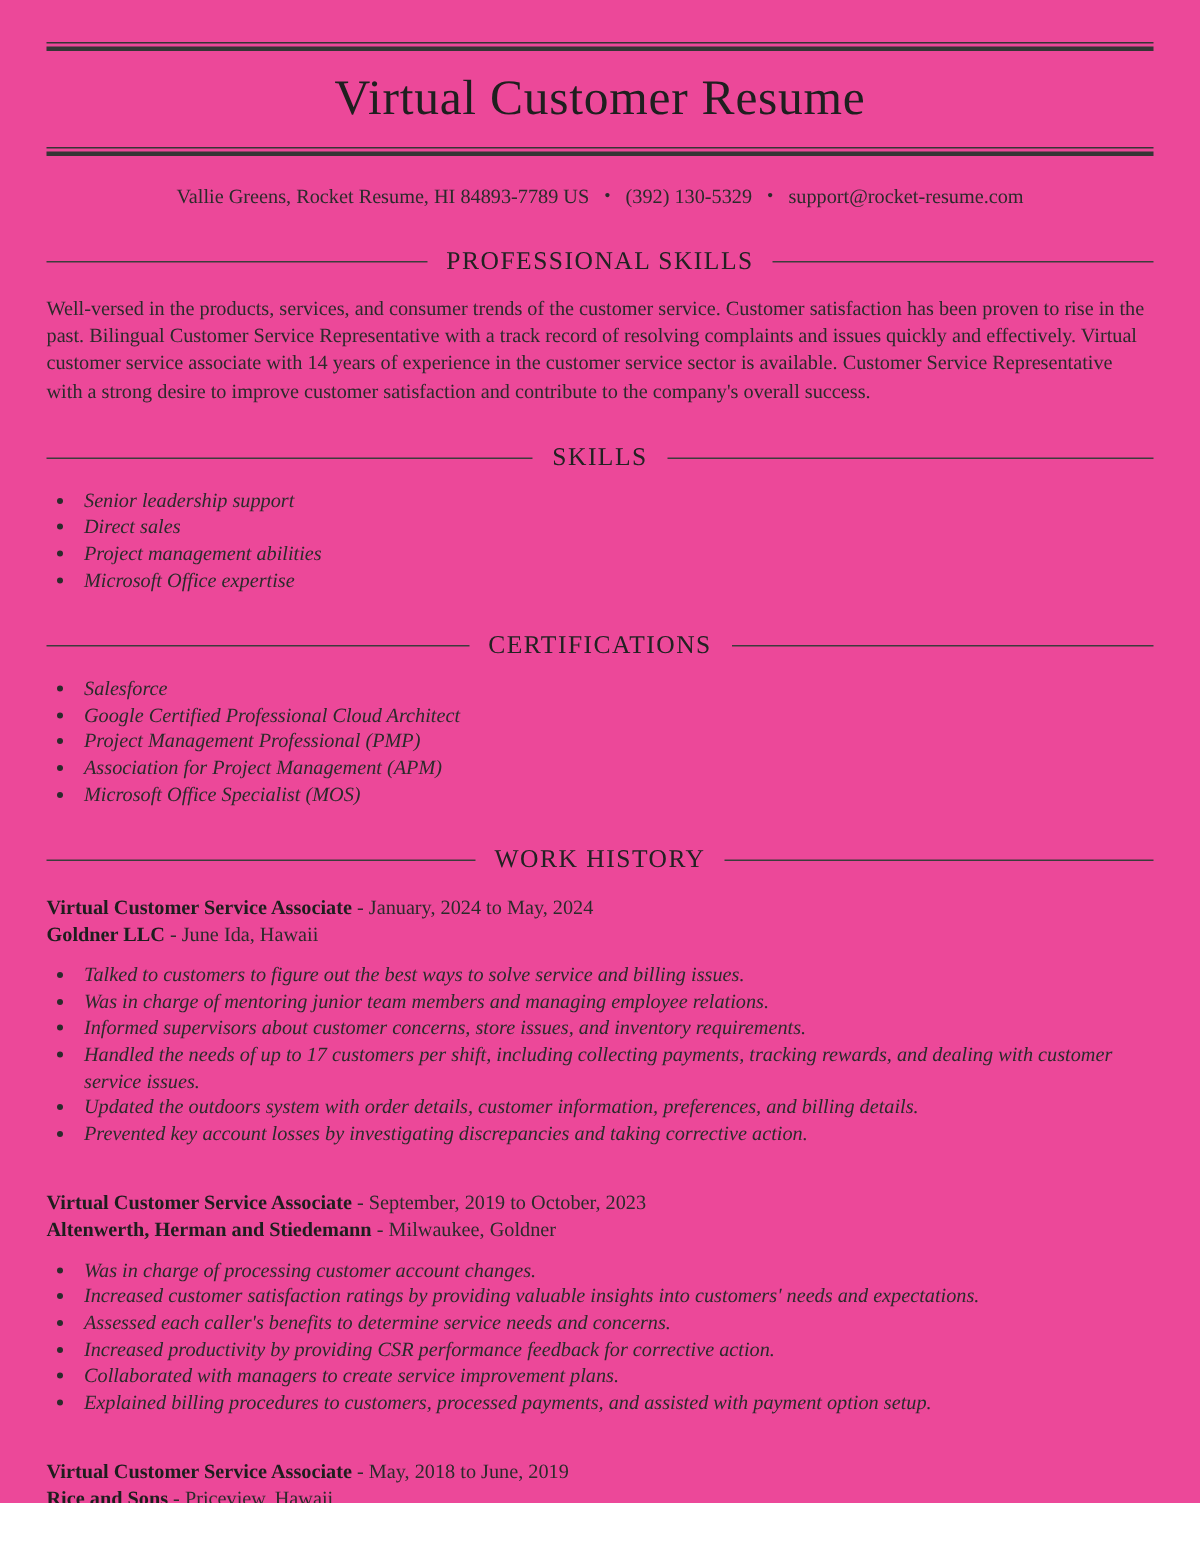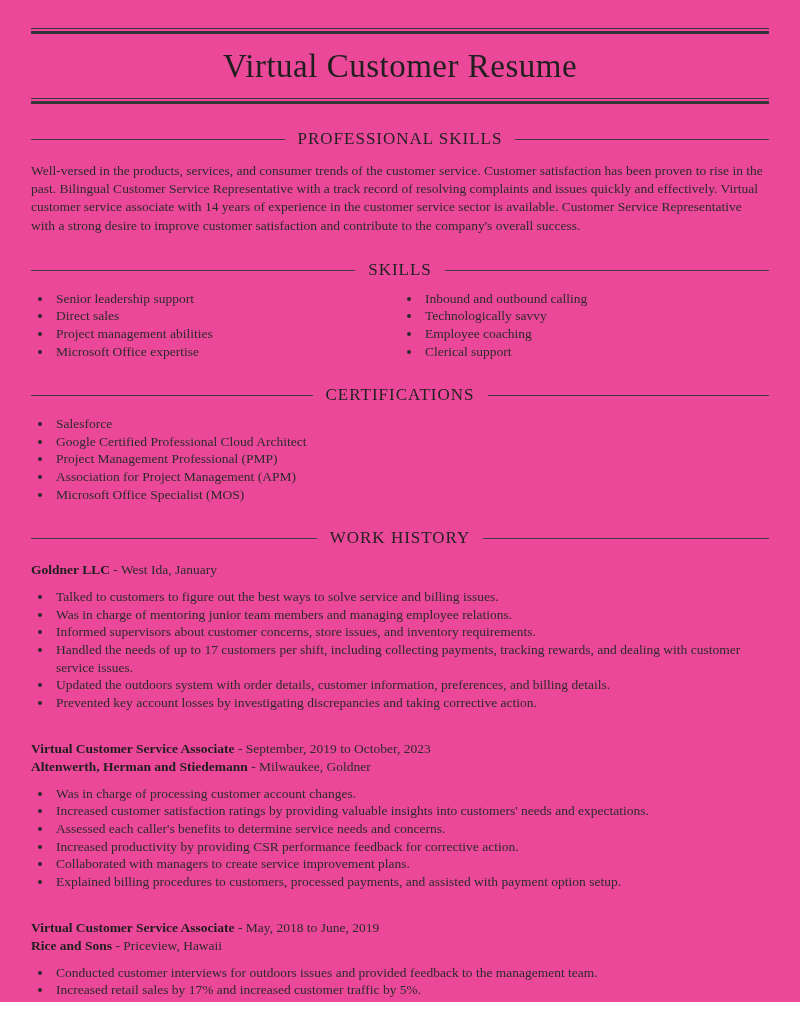--- a/index.html
+++ b/index.html
@@ -64,20 +64,21 @@
   }
   ul.bullet-list{
     margin:10px 0 0 0;
     padding-left:22px;
     font-size:13.5px;
   }
   ul.bullet-list li{
     line-height:1.31;
     margin:0;
     padding-left:3px;
+    font-style:italic;
   }
   .skills-columns{display:flex;}
   .skills-columns ul{flex:1 1 50%;}
   .jobs{margin-top:13px;}
   .job{margin-bottom:28px;}
   .job:last-child{margin-bottom:0;}
   .job-line{
     font-size:13.5px;
     line-height:1.33;
   }
@@ -92,20 +93,23 @@
   <div class="double-rule">
     <div class="inner"></div>
   </div>
 
   <h1 class="resume-title">Virtual Customer Resume</h1>
 
   <div class="double-rule">
     <div class="inner"></div>
   </div>
 
+  <div class="contact">
+    <span>Vallie Greens, Rocket Resume, HI 84893-7789 US</span><span class="sep">•</span><span>(392) 130-5329</span><span class="sep">•</span><span>support@rocket-resume.com</span>
+  </div>
 
   <div class="section-header">
     <span class="line"></span>
     <span class="section-title">PROFESSIONAL SKILLS</span>
     <span class="line"></span>
   </div>
 
   <p class="summary">Well-versed in the products, services, and consumer trends of the customer service. Customer satisfaction has been proven to rise in the past. Bilingual Customer Service Representative with a track record of resolving complaints and issues quickly and effectively. Virtual customer service associate with 14 years of experience in the customer service sector is available. Customer Service Representative with a strong desire to improve customer satisfaction and contribute to the company's overall success.</p>
 
   <div class="section-header">
@@ -113,26 +117,20 @@
     <span class="section-title">SKILLS</span>
     <span class="line"></span>
   </div>
 
   <div class="skills-columns">
     <ul class="bullet-list">
         <li>Senior leadership support</li>
         <li>Direct sales</li>
         <li>Project management abilities</li>
         <li>Microsoft Office expertise</li>
-      </ul>
-    <ul class="bullet-list">
-        <li>Inbound and outbound calling</li>
-        <li>Technologically savvy</li>
-        <li>Employee coaching</li>
-        <li>Clerical support</li>
       </ul>
   </div>
 
   <div class="section-header">
     <span class="line"></span>
     <span class="section-title">CERTIFICATIONS</span>
     <span class="line"></span>
   </div>
 
   <ul class="bullet-list">
@@ -145,21 +143,24 @@
 
   <div class="section-header">
     <span class="line"></span>
     <span class="section-title">WORK HISTORY</span>
     <span class="line"></span>
   </div>
 
   <div class="jobs">
   <div class="job">
     <div class="job-line">
-      <span class="b">Goldner LLC</span><span> - West Ida, January</span>
+      <span class="b">Virtual Customer Service Associate</span><span> - January, 2024 to May, 2024</span>
+    </div>
+    <div class="job-line">
+      <span class="b">Goldner LLC</span><span> - June Ida, Hawaii</span>
     </div>
     <ul class="bullet-list">
           <li>Talked to customers to figure out the best ways to solve service and billing issues.</li>
           <li>Was in charge of mentoring junior team members and managing employee relations.</li>
           <li>Informed supervisors about customer concerns, store issues, and inventory requirements.</li>
           <li>Handled the needs of up to 17 customers per shift, including collecting payments, tracking rewards, and dealing with customer service issues.</li>
           <li>Updated the outdoors system with order details, customer information, preferences, and billing details.</li>
           <li>Prevented key account losses by investigating discrepancies and taking corrective action.</li>
         </ul>
   </div>

